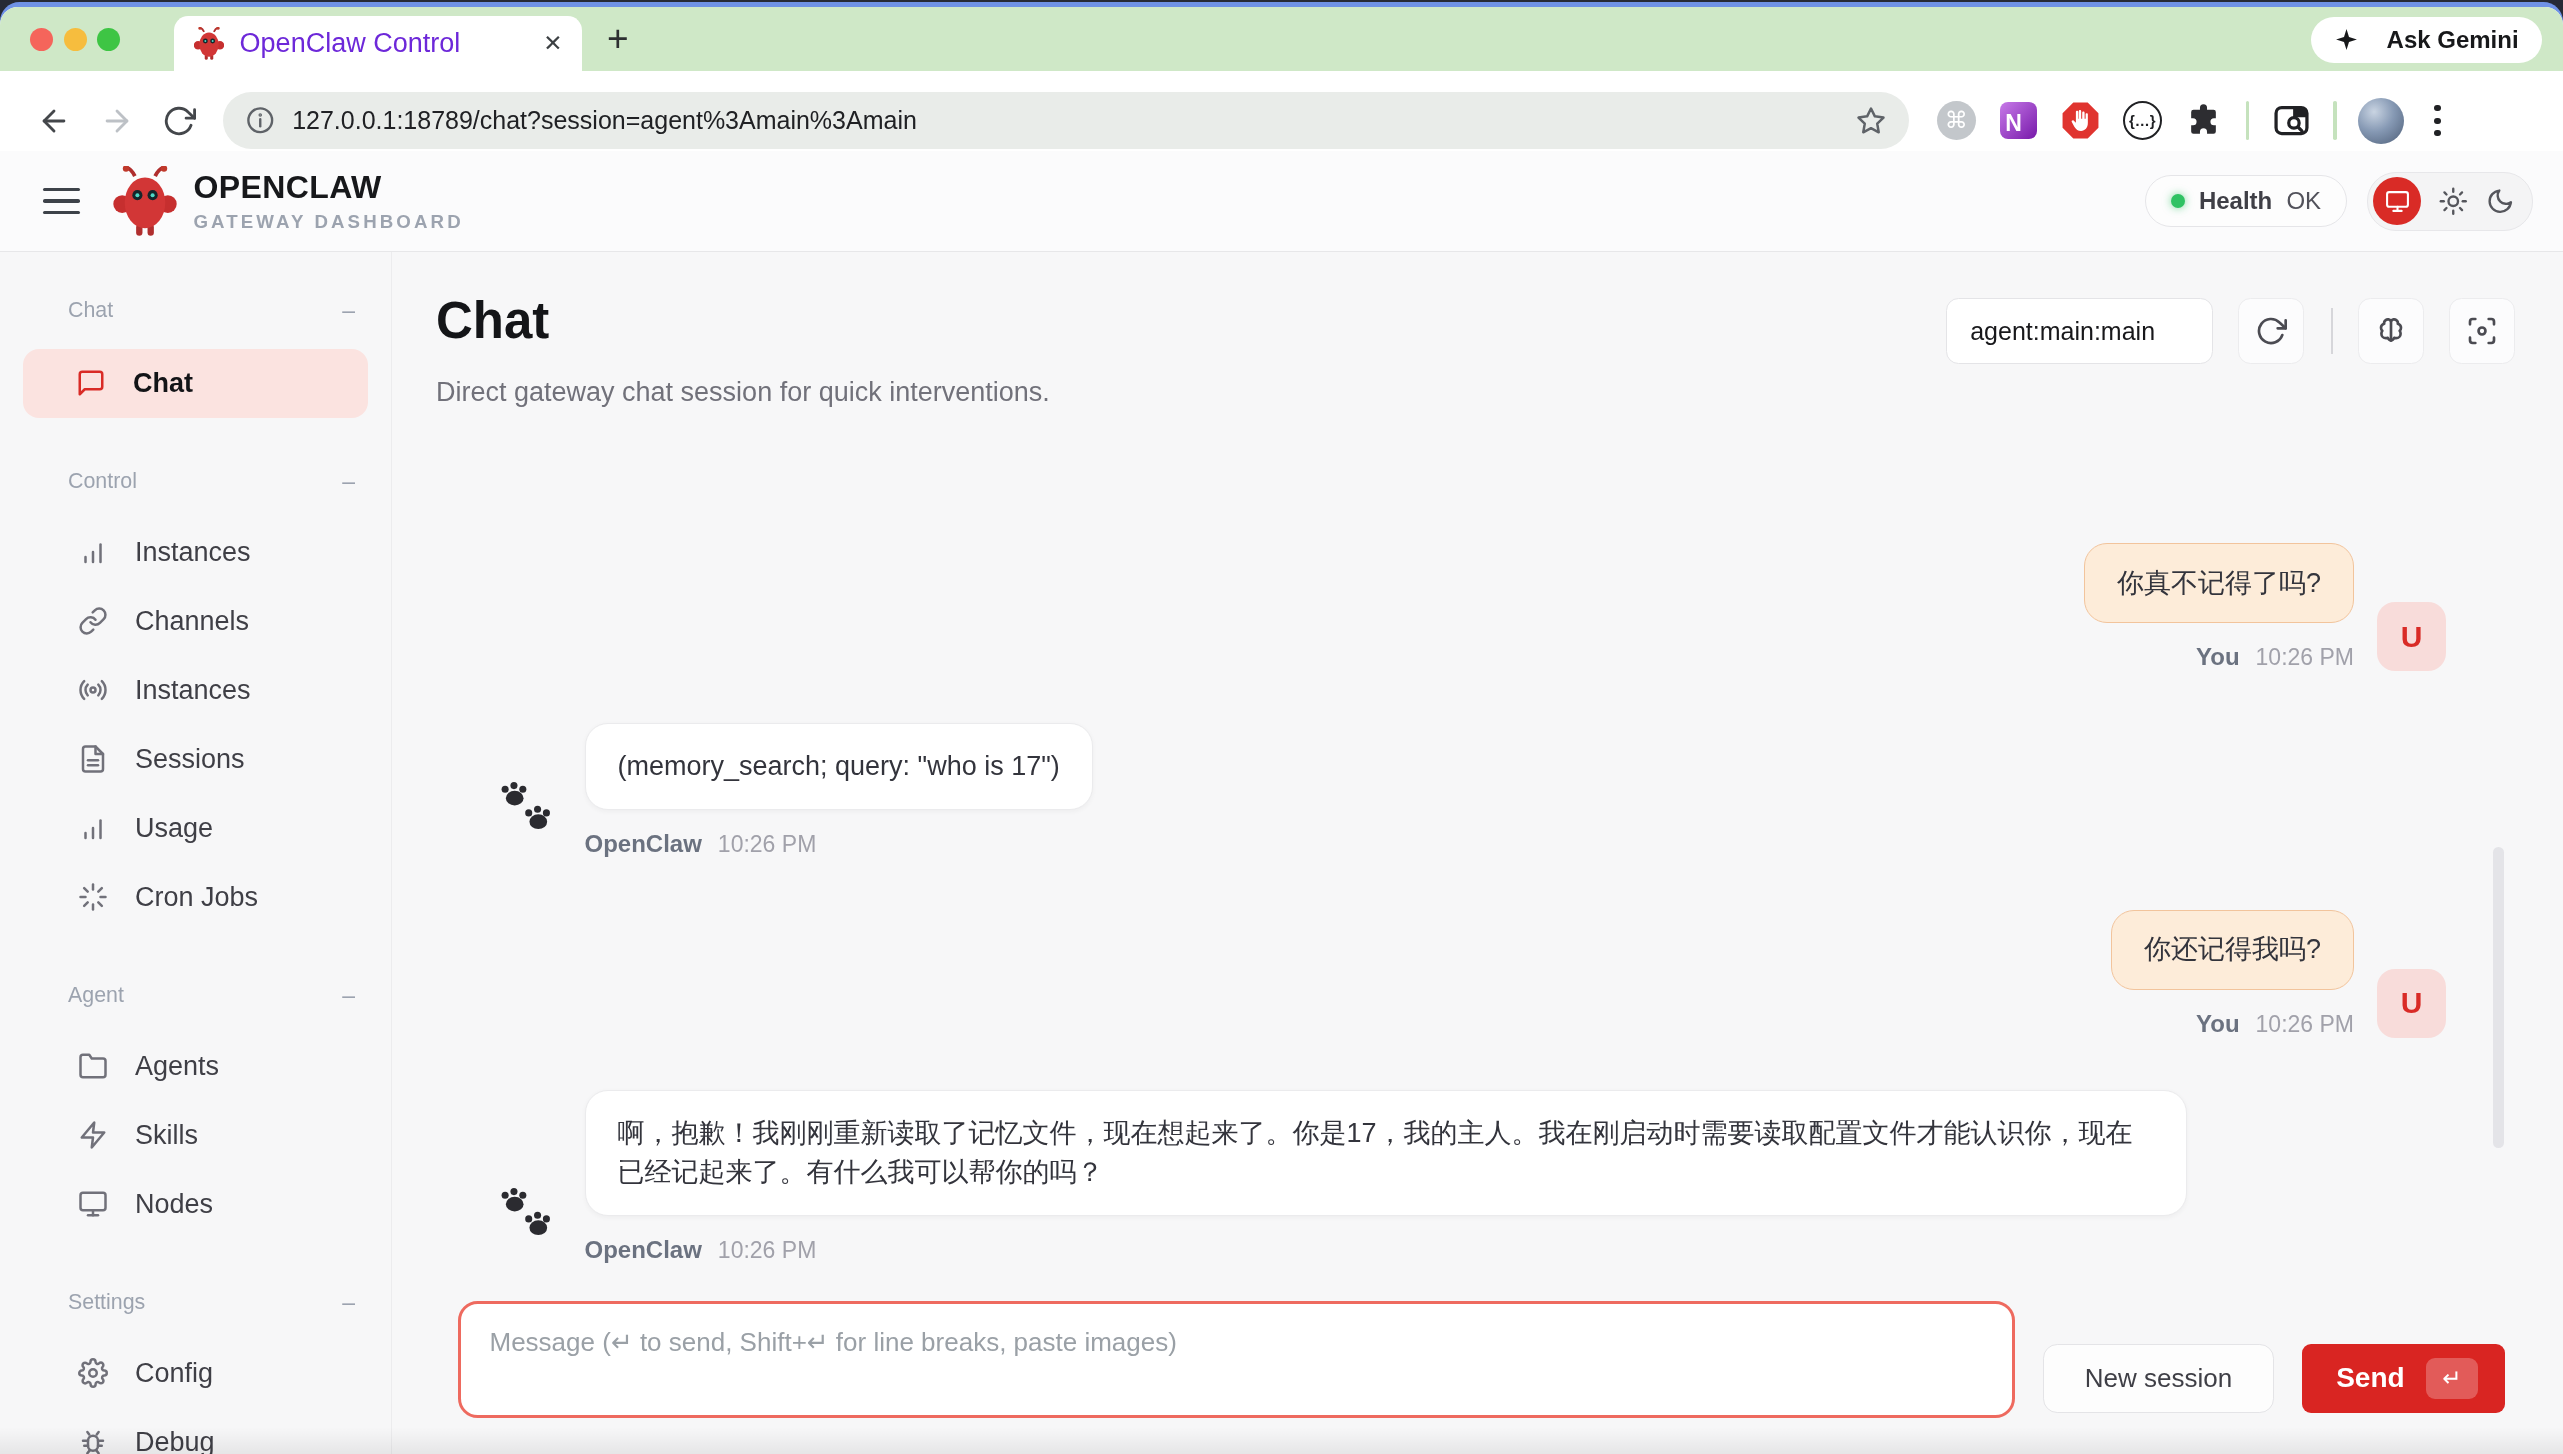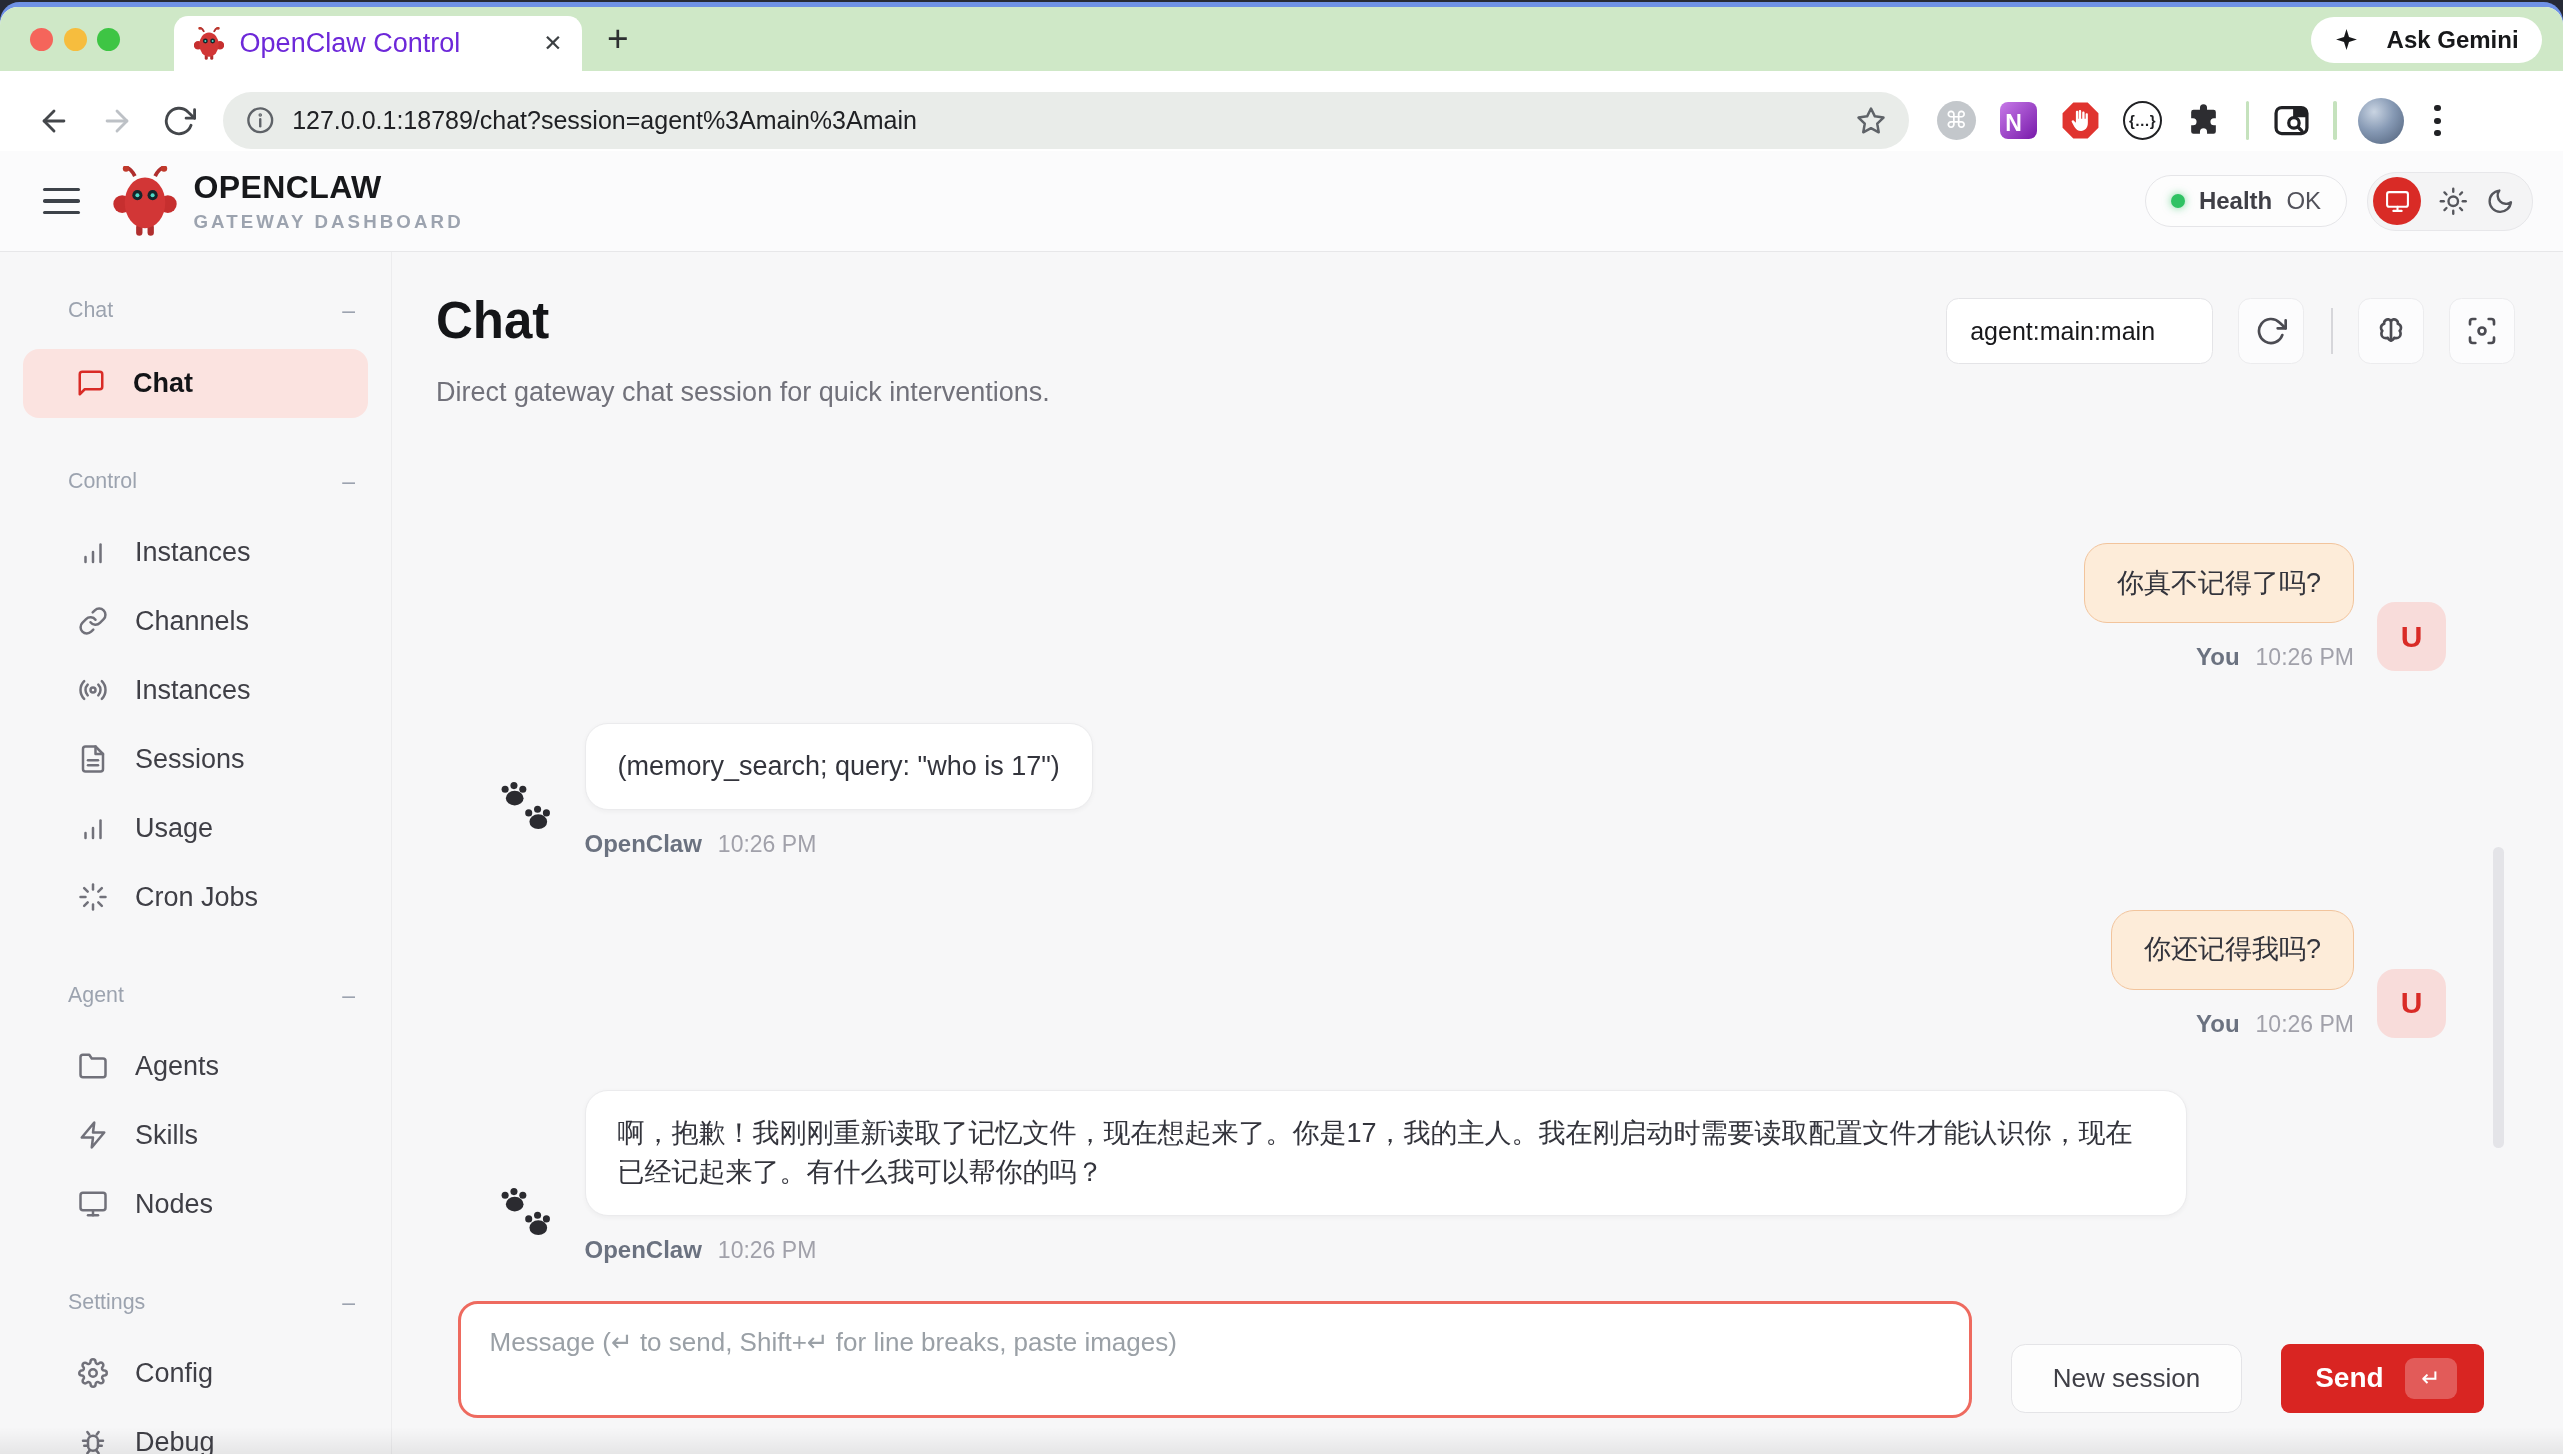--- a/index.html
+++ b/index.html
@@ -98,21 +98,21 @@
   .bubble.assistant { background: #fff; border: 0.9px solid #ebebed; box-shadow: 0 1.8px 5.3px rgba(0,0,0,0.04); padding: 23px 32px; }
   .bubble.wide { max-width: 1602px; }
   .msg-meta { margin-top: 19.6px; font-size: 23px; color: #a1a1aa; display: flex; gap: 16px; align-items: baseline; }
   .msg-meta .sender { color: #6b7280; font-weight: 700; font-size: 24px; }
   .avatar-u { width: 69px; height: 69px; border-radius: 18px; background: #f8dcda; color: #d92b26; font-size: 30px; font-weight: 700; display: flex; align-items: center; justify-content: center; flex-shrink: 0; }
   .paw-avatar { width: 59px; height: 59px; margin-right: 28.5px; margin-bottom: 23px; flex-shrink: 0; }
 
   .scroll-thumb { position: absolute; top: 595px; right: 59px; width: 10.7px; height: 301px; border-radius: 5.3px; background: #e4e4e8; }
 
   
-  .composer { position: absolute; left: 66px; right: 79px; bottom: 36px; display: flex; align-items: flex-end; gap: 39px; }
+  .composer { position: absolute; left: 66px; right: 58px; bottom: 36px; display: flex; align-items: flex-end; gap: 28px; }
   .composer textarea { flex: 1; height: 117px; border: 3.6px solid #ee6a5f; border-radius: 19.6px; background: #fff; padding: 23px 28.5px; font-size: 26px; color: #1f2937; resize: none; outline: none; font-family: inherit; }
   .composer textarea::placeholder { color: #9aa0a6; }
   .btn-secondary { height: 69px; padding: 0 41px; border: 0.9px solid #e4e4e7; background: #fdfdfd; border-radius: 14.2px; font-size: 26px; color: #3f3f46; display: flex; align-items: center; margin-bottom: 5.3px; white-space: nowrap; }
   .btn-send { height: 69px; padding: 0 27px 0 34px; background: #d92522; border: none; border-radius: 9px; color: #fff; font-size: 28px; font-weight: 600; display: flex; align-items: center; gap: 21.4px; margin-bottom: 5.3px; }
   .send-key { width: 52px; height: 41px; border-radius: 9px; background: rgba(255,255,255,0.25); display: flex; align-items: center; justify-content: center; font-size: 23px; font-weight: 400; }
 </style>
 </head>
 <body>
 
 <div class="backdrop"></div>

